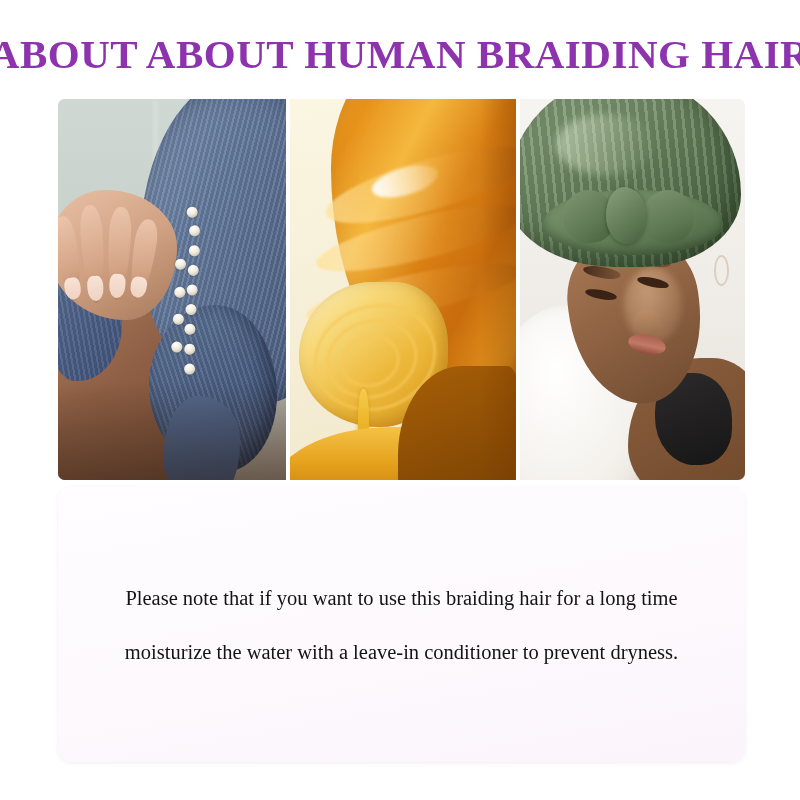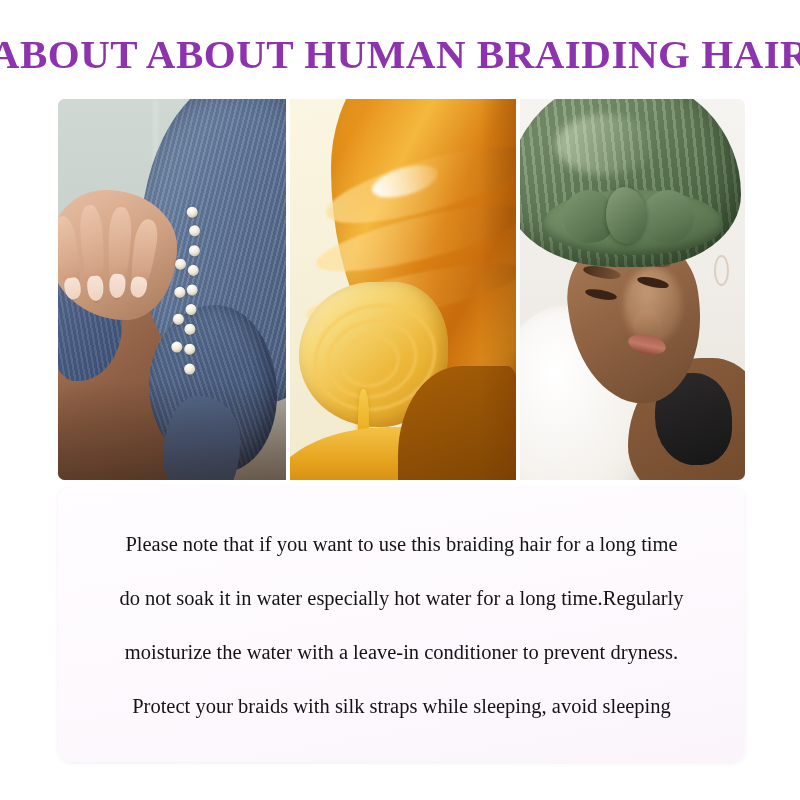--- a/index.html
+++ b/index.html
@@ -567,18 +567,16 @@
       <div class="p3-bowloop" id="p3-bow-l"></div>
       <div class="p3-bowloop" id="p3-bow-r"></div>
       <div class="p3-band"></div>
       <div class="p3-knot"></div>
     </div>
 
   </div>
 
   <div id="text-card">
     <div class="body-line">Please note that if you want to use this braiding hair for a long time</div>
-    <div class="body-line">do not soak it in water especially hot water for a long time.Regularly</div>
     <div class="body-line">moisturize the water with a leave-in conditioner to prevent dryness.</div>
-    <div class="body-line">Protect your braids with silk straps while sleeping, avoid sleeping</div>
   </div>
 
 </div>
 
 </body></html>

